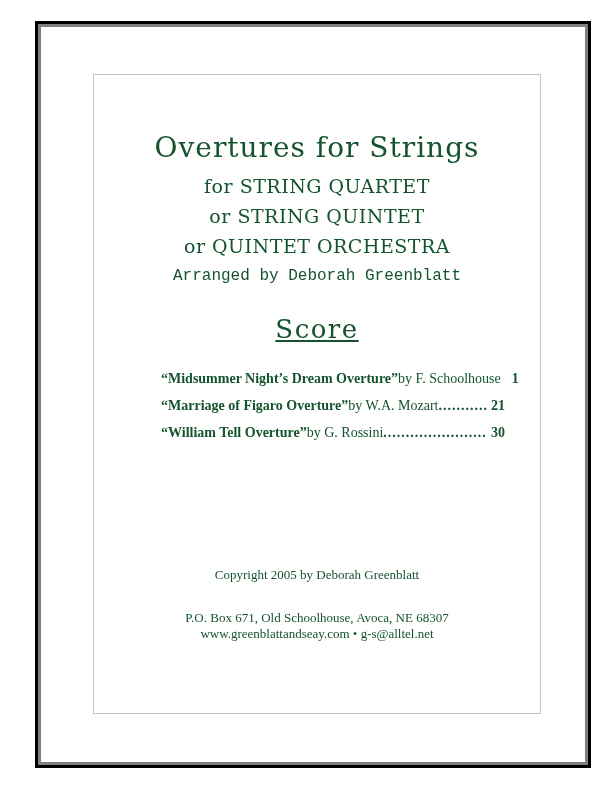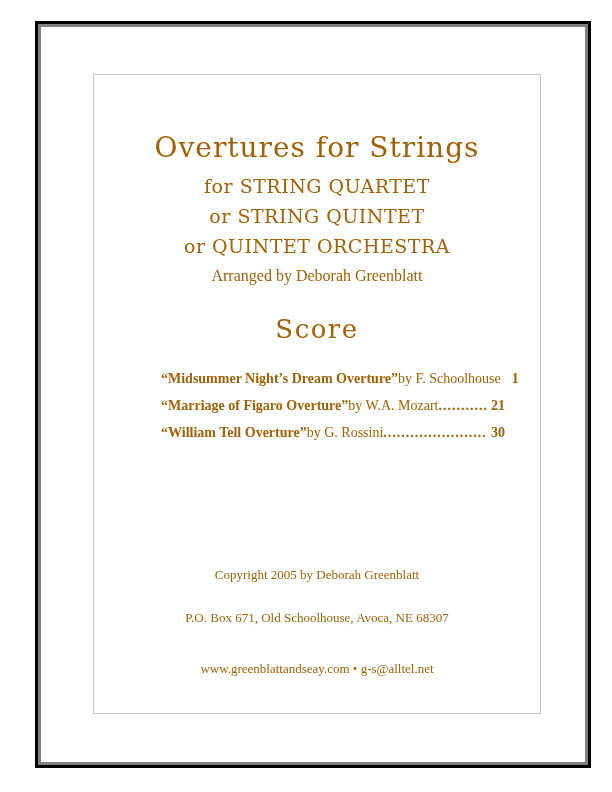--- a/index.html
+++ b/index.html
@@ -3,21 +3,21 @@
 <meta charset="utf-8">
 <style>
   * { margin: 0; padding: 0; box-sizing: border-box; }
   html, body { background: #ffffff; }
   #page {
     position: relative;
     width: 612px;
     height: 792px;
     background: #ffffff;
     font-family: "Liberation Serif", serif;
-    color: #a16207;
+    color: #14532d;
     overflow: hidden;
   }
   
   .outer-frame {
     position: absolute;
     left: 35px; top: 21px;
     width: 556px; height: 747px;
     border: 3px solid #000000;
   }
   .outer-frame-inner {
@@ -46,28 +46,29 @@
   .subtitle {
     font-family: "DejaVu Serif", serif;
     font-size: 19px;
     letter-spacing: 0.5px;
   }
   .subtitle-1 { top: 175px; }
   .subtitle-2 { top: 205px; }
   .subtitle-3 { top: 235px; }
   .arranger {
     top: 267px;
-    font-family: Liberation Serif, serif;
+    font-family: Liberation Mono, monospace;
     font-size: 16px;
   }
   .score-heading {
     top: 314px;
     font-family: "DejaVu Serif", serif;
     font-size: 26px;
     letter-spacing: 1.5px;
+    text-decoration: underline;
   }
   
   .toc {
     position: absolute;
     left: 117px; top: 371px;
     width: 388px;
     font-size: 14px;
   }
   .toc-row {
     display: flex;
@@ -87,21 +88,21 @@
     flex: 0 0 auto;
     font-weight: bold;
     min-width: 18px;
     text-align: right;
     padding-left: 3px;
   }
   
   .footer-copyright { top: 567px; font-size: 13px; }
   .footer-publisher { top: 593px; font-size: 14px; }
   .footer-address   { top: 610px; font-size: 13px; }
-  .footer-contact   { top: 661px; font-size: 13px; }
+  .footer-contact   { top: 626px; font-size: 13px; }
 </style>
 </head>
 <body>
 
 <div id="page">
 
   <div class="outer-frame">
     <div class="outer-frame-inner"></div>
   </div>
   <div class="inner-frame"></div>

